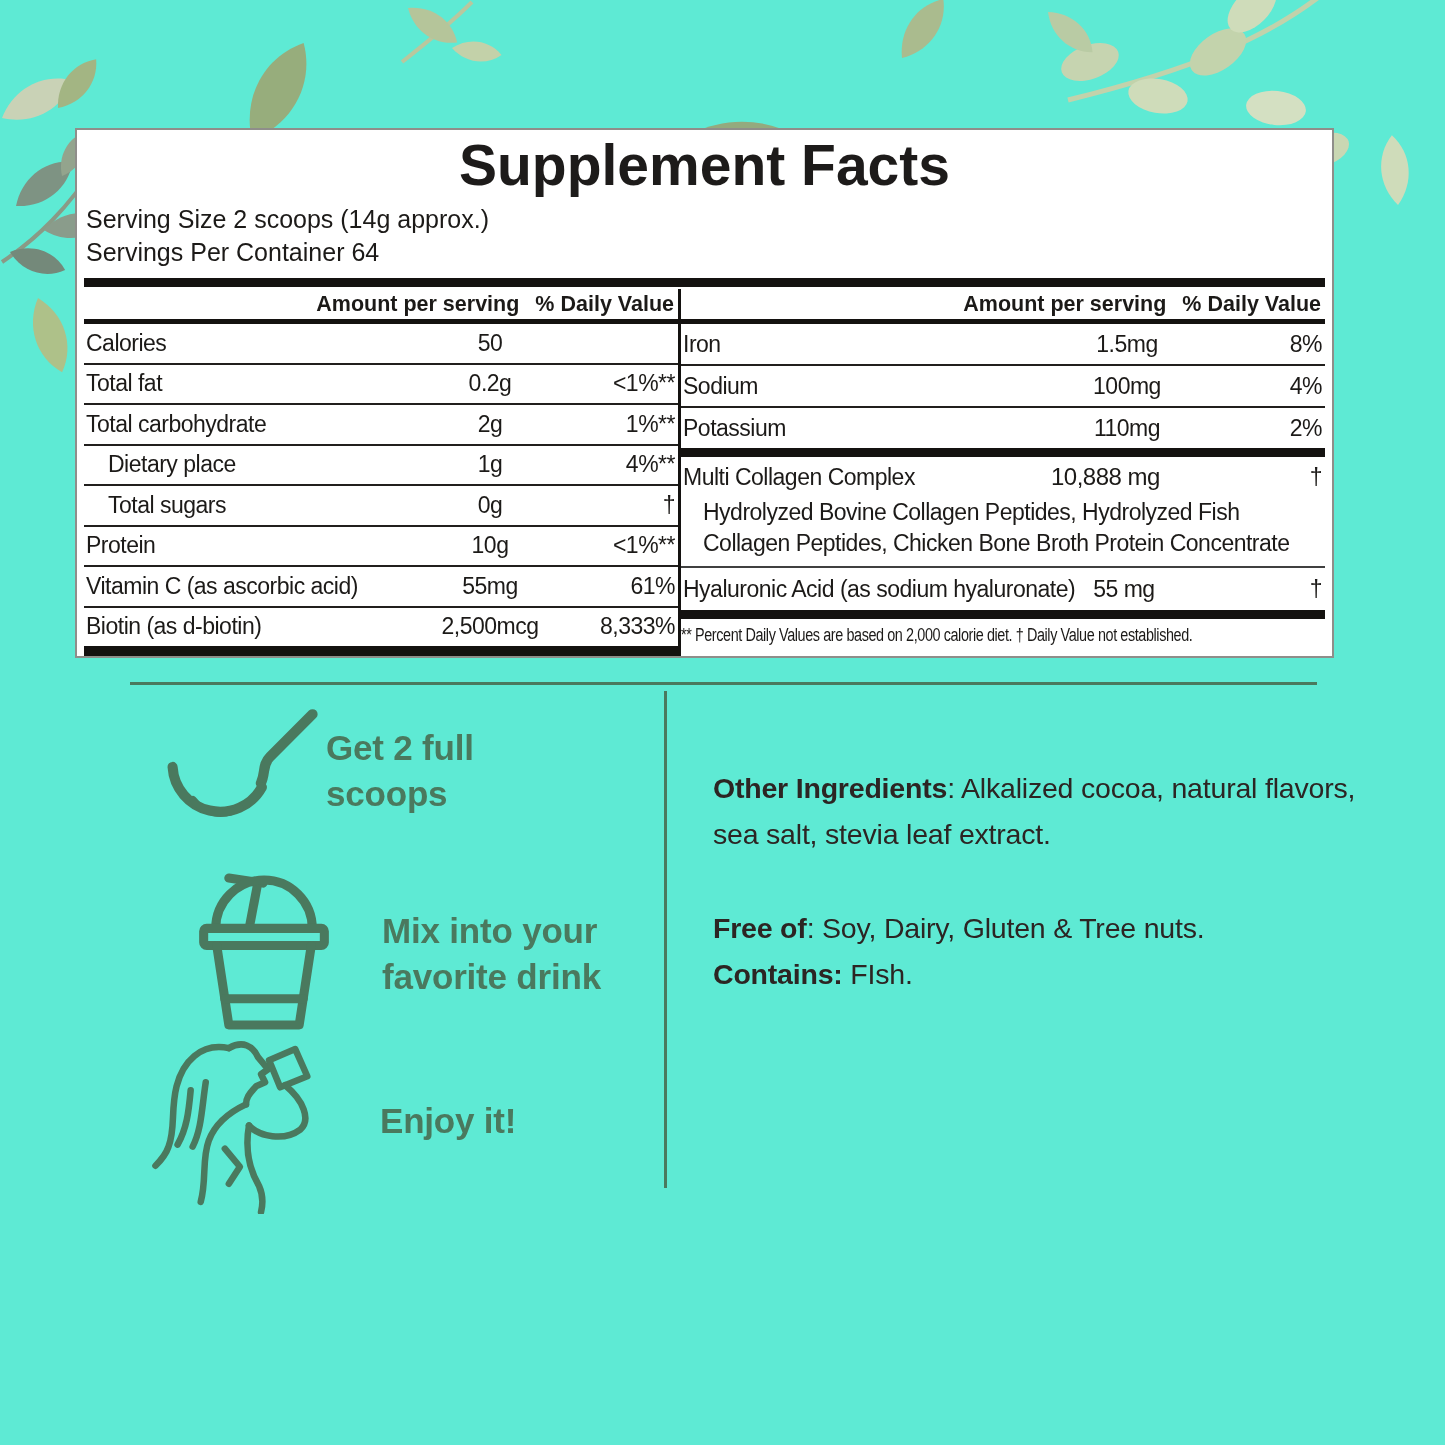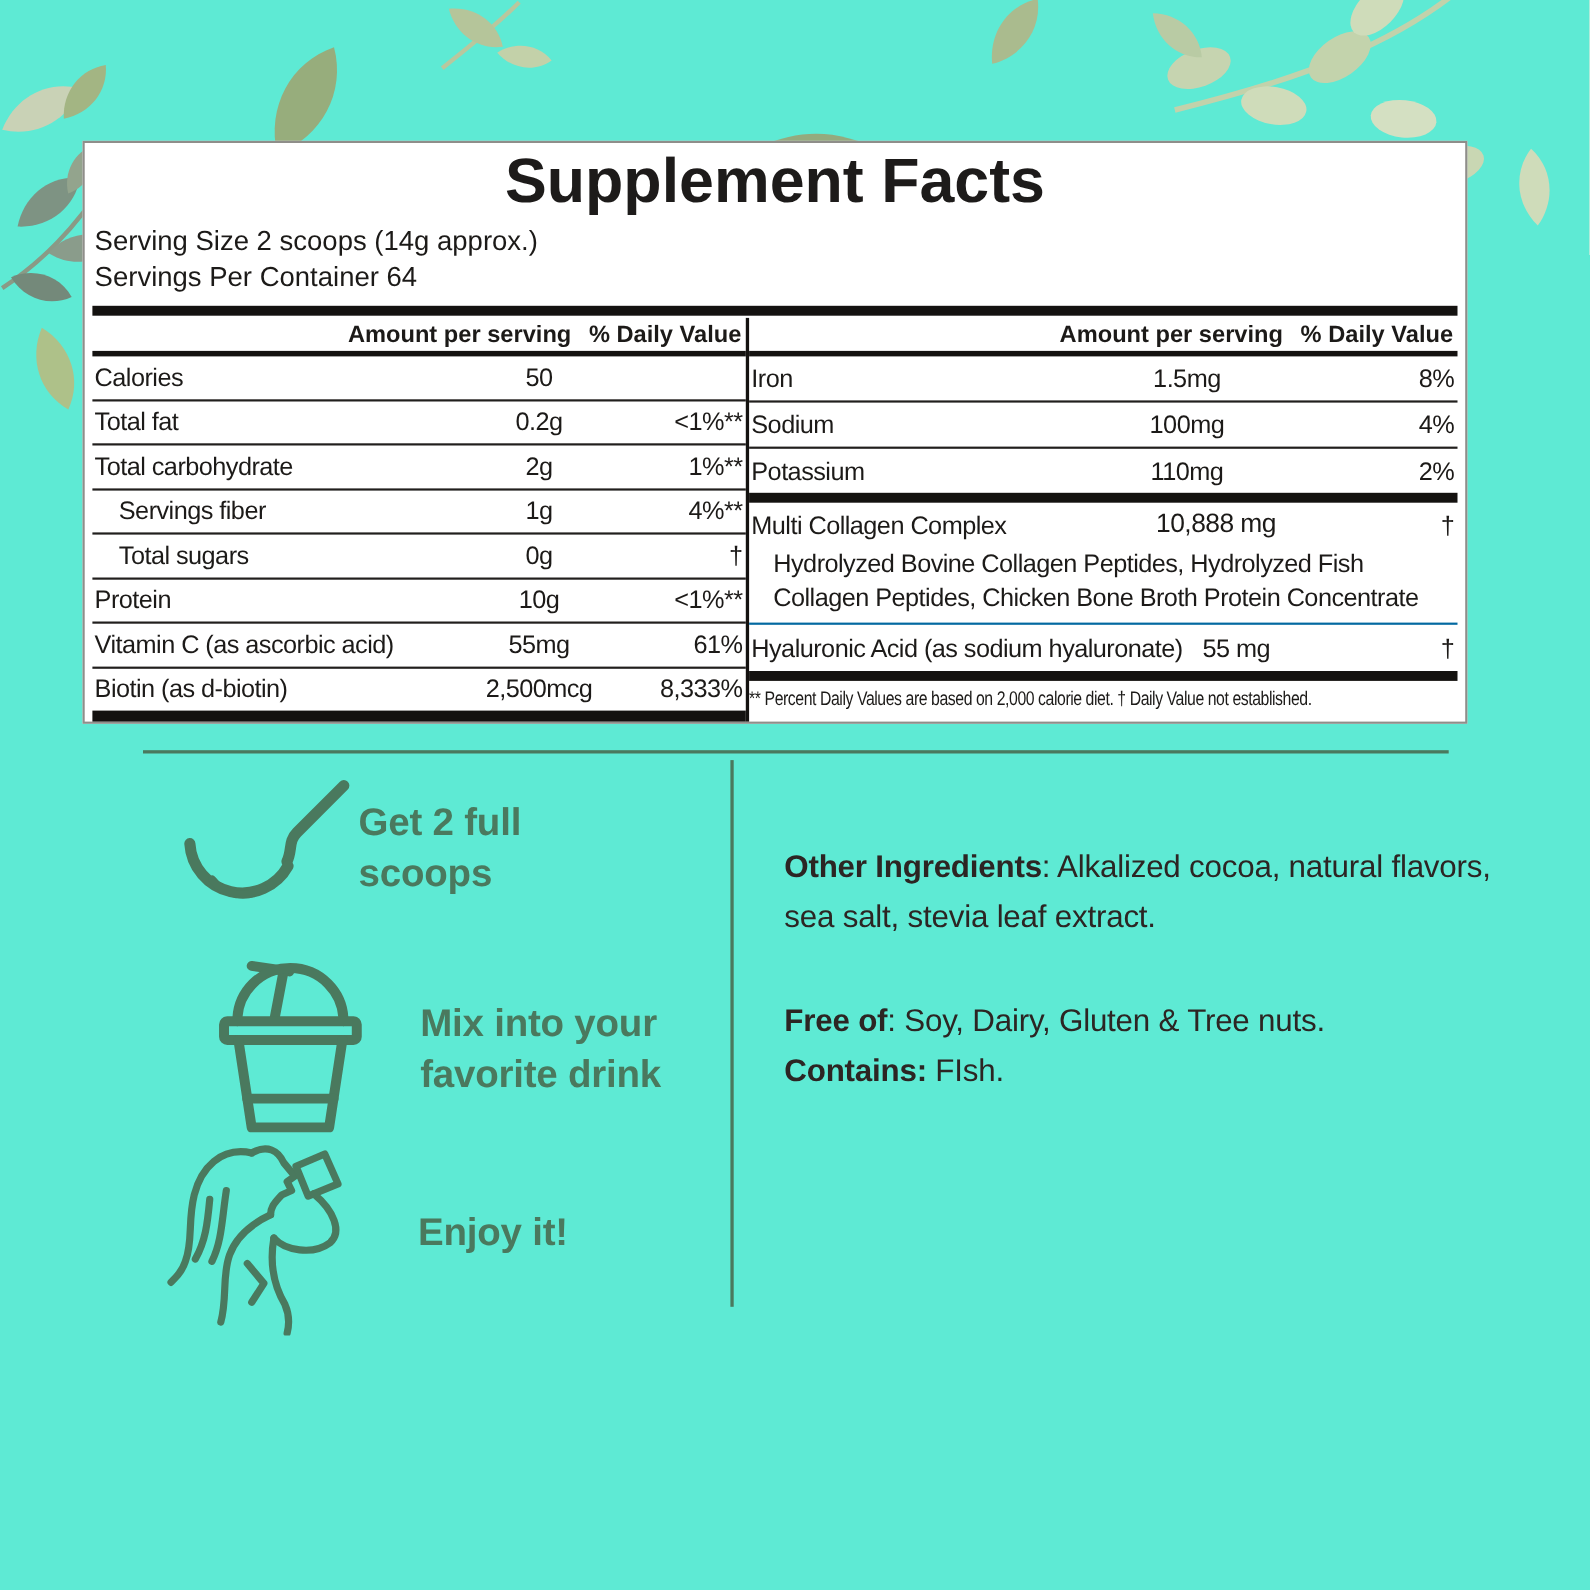--- a/index.html
+++ b/index.html
@@ -22,26 +22,26 @@
   .rows{flex:1;display:flex;flex-direction:column;}
   .row{flex:1;display:flex;align-items:center;border-bottom:2px solid #211f1d;
        font-size:23px;letter-spacing:-0.5px;}
   .row:last-child{border-bottom:none;}
   .row .n{flex:1;white-space:nowrap;padding-left:2px;}
   .row .ind{padding-left:24px;}
   .row .a{width:150px;text-align:center;}
   .row .d{width:110px;text-align:right;padding-right:3px;}
   .barB{height:10px;background:#141210;}
   .rowR{height:40px;display:flex;align-items:center;border-bottom:2px solid #211f1d;
-        font-size:23px;letter-spacing:-0.5px;flex:none;gap:48px;}
+        font-size:23px;letter-spacing:-0.5px;flex:none;}
   .rowR.nb{border-bottom:none;}
   .rowR .n{flex:1;white-space:nowrap;padding-left:2px;}
   .rowR .a{width:190px;text-align:center;}
   .rowR .d{width:100px;text-align:right;padding-right:3px;}
-  .collagen{border-bottom:2px solid #0369a1;padding-bottom:7px;}
+  .collagen{border-bottom:2px solid #404040;padding-bottom:7px;}
   .cTop{height:40px;display:flex;align-items:center;font-size:23px;letter-spacing:-0.5px;}
   .cTop .n{white-space:nowrap;padding-left:2px;}
   .cTop .a{flex:1;text-align:center;font-size:24px;}
   .cTop .d{width:26px;text-align:right;padding-right:3px;}
   .cSub{font-size:23px;letter-spacing:-0.5px;line-height:31px;padding-left:22px;width:608px;}
   .hyal{height:42px;display:flex;align-items:center;font-size:23px;letter-spacing:-0.5px;}
   .hyal .n{white-space:nowrap;padding-left:2px;}
   .hyal .a{margin-left:18px;}
   .hyal .d{flex:1;text-align:right;padding-right:3px;}
   .foot{font-size:18px;letter-spacing:-0.5px;white-space:nowrap;padding-top:6px;
@@ -130,21 +130,21 @@
             <span class="n">Total fat</span>
             <span class="a">0.2g</span>
             <span class="d">&lt;1%**</span>
           </div>
           <div class="row">
             <span class="n">Total carbohydrate</span>
             <span class="a">2g</span>
             <span class="d">1%**</span>
           </div>
           <div class="row">
-            <span class="n ind">Servings fiber</span>
+            <span class="n ind">Dietary place</span>
             <span class="a">1g</span>
             <span class="d">4%**</span>
           </div>
           <div class="row">
             <span class="n ind">Total sugars</span>
             <span class="a">0g</span>
             <span class="d">†</span>
           </div>
           <div class="row">
             <span class="n">Protein</span>

